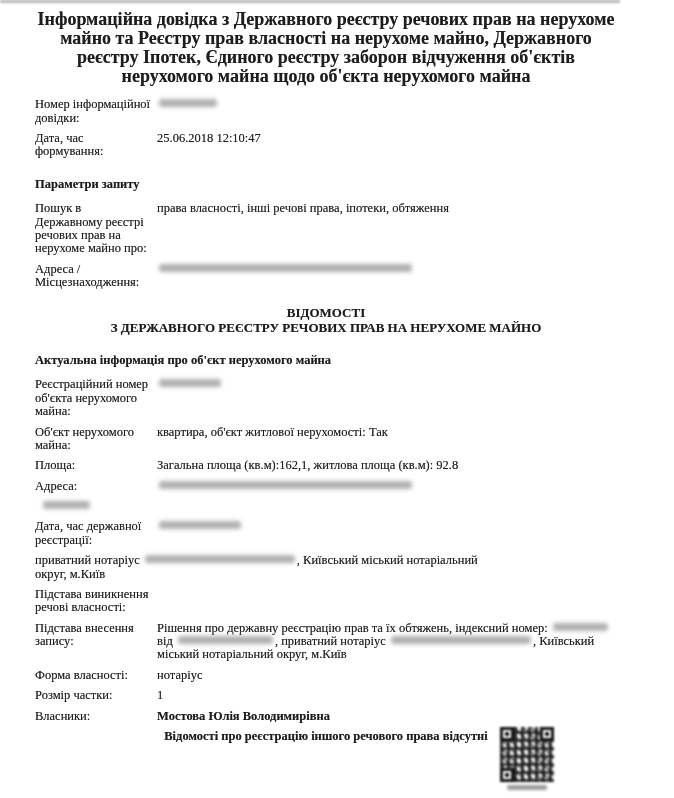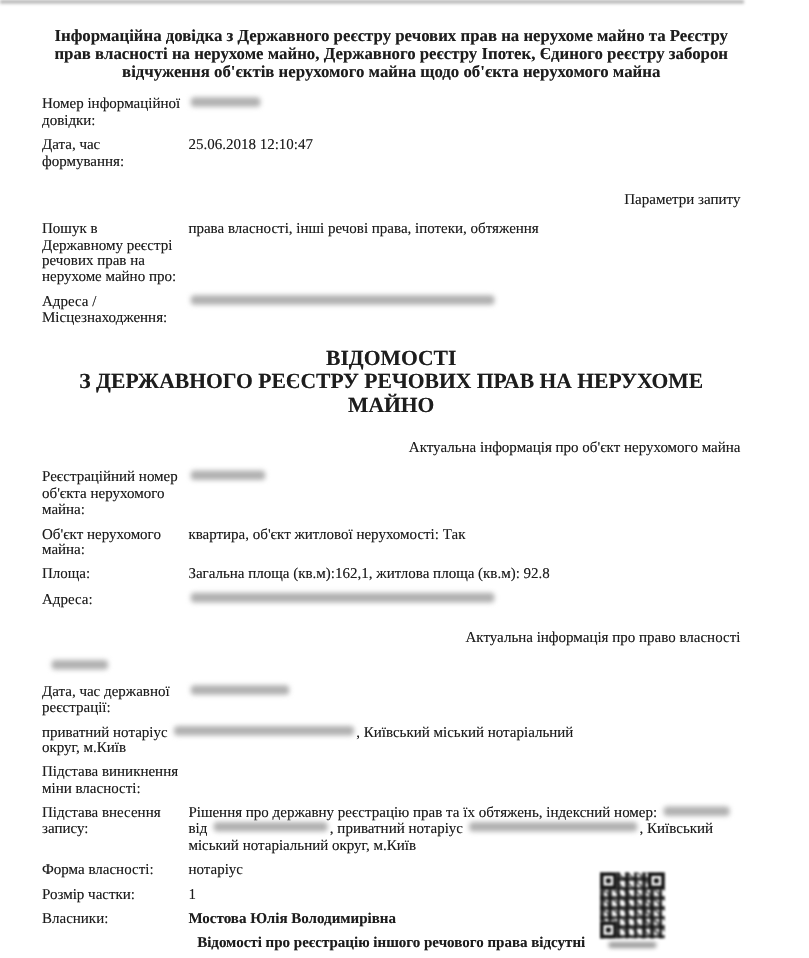--- a/index.html
+++ b/index.html
@@ -5,27 +5,27 @@
   html,body{margin:0;padding:0;background:#ffffff;}
   body{
     width:674px;height:798px;
     font-family:"Liberation Serif","DejaVu Serif",serif;
     color:#1d1d1d;font-size:12.5px;line-height:1.07;
   }
   .page{position:relative;width:674px;height:798px;overflow:hidden;background:#fff;}
   .scan-strip{position:absolute;top:0;left:0;width:620px;height:3px;
     background:#8f8f8f;filter:blur(1.3px);opacity:.65;}
   .content{padding:6px 57px 0 35px;text-shadow:0 0 .4px rgba(0,0,0,.45);}
-  .title{font-weight:bold;text-align:center;font-size:14px;line-height:1.06;
-    max-width:632px;margin:18px auto 12px;}
+  .title{font-weight:bold;text-align:center;font-size:18px;line-height:1.06;
+    max-width:632px;margin:4px auto 12px;}
   .row{display:flex;margin-bottom:7px;font-family:Liberation Serif, serif;}
   .row .lbl{flex:0 0 122px;width:122px;padding-right:6px;box-sizing:border-box;}
   .row .val{flex:1;max-width:460px;}
-  .sec-h{font-weight:normal;text-align:right;margin:19px 0 11px;}
-  .caps-h{font-weight:bold;text-align:center;font-size:18px;line-height:1.1;margin:17px 0 0;}
+  .sec-h{font-weight:bold;text-align:left;margin:19px 0 11px;}
+  .caps-h{font-weight:bold;text-align:center;font-size:13px;line-height:1.1;margin:17px 0 0;}
   .record-row{margin-bottom:7px;}
   .record-row .seg{margin-left:6px;}
   .b{font-weight:bold;}
   .redact{display:inline-block;height:8px;background:#b0b0b0;border-radius:3px;
     filter:blur(2px);margin:0 2px;transform:translateY(-1px);}
   .absence{font-weight:bold;text-align:center;margin:0 0 6px;}
   .absence:first-of-type{margin-top:9px;}
   .qr{position:absolute;left:500px;top:727px;width:54px;height:55px;
     filter:blur(1px);
     background:
@@ -93,36 +93,35 @@
         <div class="row">
     <div class="lbl">Площа:</div>
     <div class="val"><span>Загальна площа (кв.м):162,1, житлова площа (кв.м): 92.8</span></div>
   </div>
         <div class="row">
     <div class="lbl">Адреса:</div>
     <div class="val"><span class="redact" style="width: 253px;"></span></div>
   </div>
       </div>
 
-    <div class="sec-h">Актуальна інформація про право власності</div>
 
     <div class="record-row">
       <span class="seg"><span class="redact" style="width: 47px;"></span></span>
     </div>
 
     <div>
         <div class="row">
     <div class="lbl">Дата, час державної реєстрації:</div>
     <div class="val"><span class="redact" style="width: 82px;"></span></div>
   </div>
         <div class="row">
     <div class="val"><span>приватний нотаріус </span><span class="redact" style="width: 150px;"></span><span>, Київський міський нотаріальний округ, м.Київ</span></div>
   </div>
         <div class="row">
-    <div class="lbl">Підстава виникнення міни власності:</div>
+    <div class="lbl">Підстава виникнення речові власності:</div>
   </div>
         <div class="row">
     <div class="lbl">Підстава внесення запису:</div>
     <div class="val"><span>Рішення про державну реєстрацію прав та їх обтяжень, індексний номер: </span><span class="redact" style="width: 55px;"></span><span> від </span><span class="redact" style="width: 95px;"></span><span>, приватний нотаріус </span><span class="redact" style="width: 140px;"></span><span>, Київський міський нотаріальний округ, м.Київ</span></div>
   </div>
         <div class="row">
     <div class="lbl">Форма власності:</div>
     <div class="val"><span>нотаріус</span></div>
   </div>
         <div class="row">

